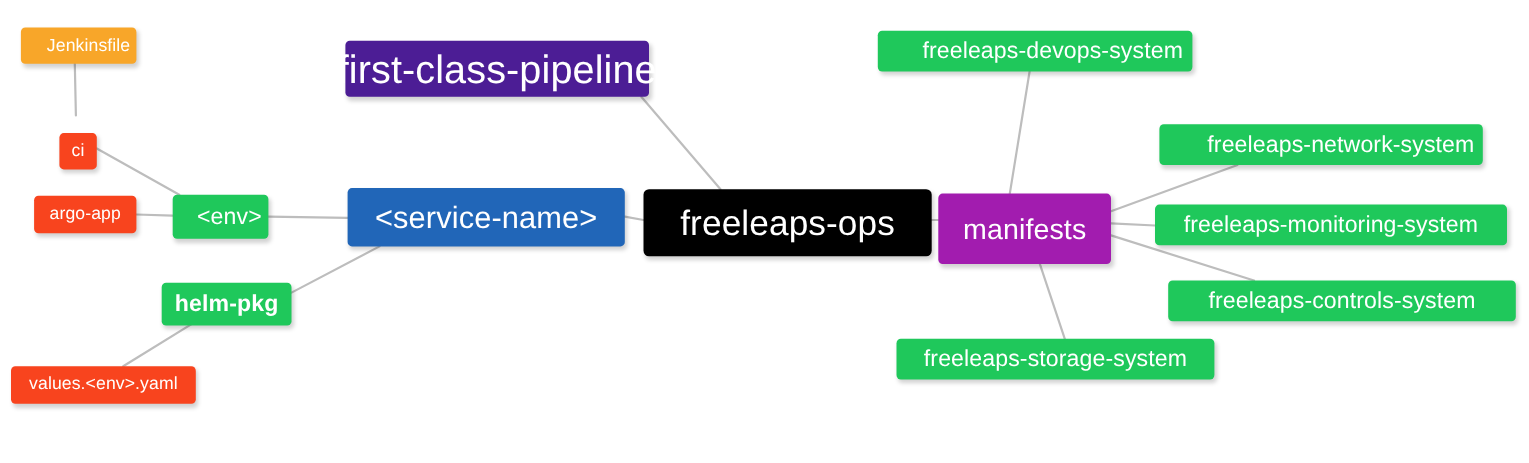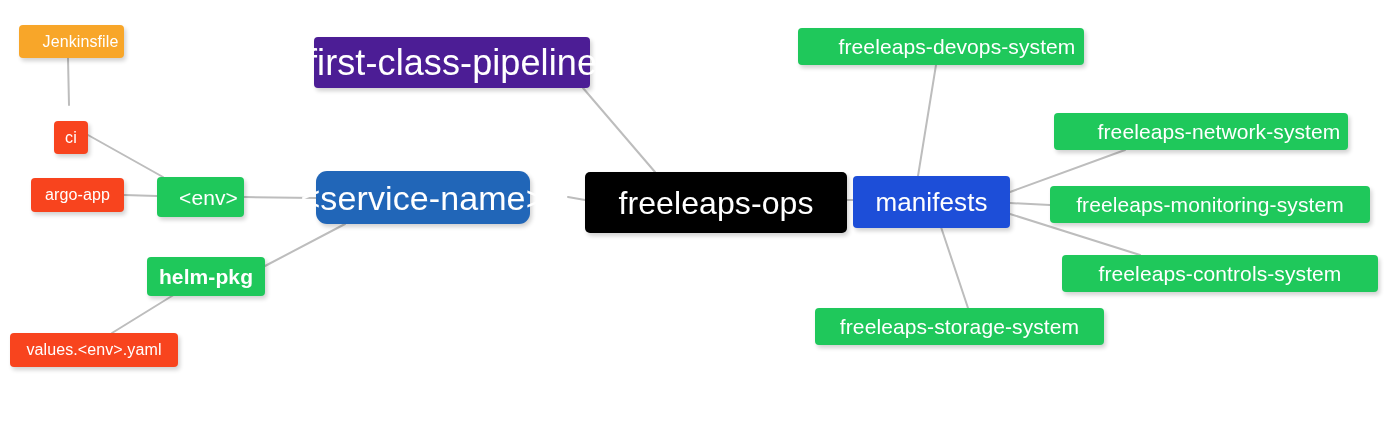--- a/index.html
+++ b/index.html
@@ -58,22 +58,22 @@
       <line x1="180" y1="291" x2="112" y2="333" stroke="#bdbdbd" stroke-width="2" stroke-linecap="round"></line>
       <line x1="918" y1="176" x2="936" y2="65" stroke="#bdbdbd" stroke-width="2" stroke-linecap="round"></line>
       <line x1="1010" y1="192" x2="1125" y2="150" stroke="#bdbdbd" stroke-width="2" stroke-linecap="round"></line>
       <line x1="1010" y1="203" x2="1050" y2="205" stroke="#bdbdbd" stroke-width="2" stroke-linecap="round"></line>
       <line x1="1010" y1="214" x2="1140" y2="255" stroke="#bdbdbd" stroke-width="2" stroke-linecap="round"></line>
       <line x1="940" y1="224" x2="968" y2="308" stroke="#bdbdbd" stroke-width="2" stroke-linecap="round"></line>
     </svg>
   <div id="node-layer">
       <div class="node root" style="left: 585px; top: 172px; width: 262px; height: 61px; background: #000000; font-size: 32px; color: rgb(255, 255, 255);">freeleaps-ops</div>
       <div class="node" style="left: 314px; top: 37px; width: 276px; height: 51px; background: #4c1d95; font-size: 36px; color: rgb(255, 255, 255);">first-class-pipeline</div>
-      <div class="node" style="left: 316px; top: 171px; width: 214px; height: 53px; background: rgb(33, 102, 184); font-size: 34px; color: rgb(255, 255, 255); border-radius: 11px;">&lt;service-name&gt;</div>
-      <div class="node" style="left: 853px; top: 176px; width: 157px; height: 52px; background: #1d4ed8; font-size: 26px; color: rgb(255, 255, 255);">manifests</div>
+      <div class="node" style="left: 316px; top: 171px; width: 252px; height: 53px; background: rgb(33, 102, 184); font-size: 28px; color: rgb(255, 255, 255);">&lt;service-name&gt;</div>
+      <div class="node" style="left: 853px; top: 176px; width: 157px; height: 64px; background: #a21caf; font-size: 26px; color: rgb(255, 255, 255);">manifests</div>
       <div class="node" style="left: 157px; top: 177px; width: 87px; height: 40px; background: rgb(31, 200, 91); font-size: 21px; color: rgb(255, 255, 255); padding-left: 16px;">&lt;env&gt;</div>
       <div class="node" style="left: 147px; top: 257px; width: 118px; height: 39px; background: rgb(31, 200, 91); font-size: 21px; color: rgb(255, 255, 255); font-weight: bold;">helm-pkg</div>
       <div class="node" style="left: 19px; top: 25px; width: 105px; height: 33px; background: rgb(248, 166, 41); font-size: 16px; color: rgb(255, 255, 255); padding-left: 18px;">Jenkinsfile</div>
       <div class="node" style="left: 54px; top: 105px; width: 34px; height: 33px; background: rgb(248, 68, 30); font-size: 16px; color: rgb(255, 255, 255); margin-top: 16px;">ci</div>
       <div class="node" style="left: 31px; top: 178px; width: 93px; height: 34px; background: rgb(248, 68, 30); font-size: 16px; color: rgb(255, 255, 255);">argo-app</div>
       <div class="node" style="left: 10px; top: 333px; width: 168px; height: 34px; background: rgb(248, 68, 30); font-size: 16px; color: rgb(255, 255, 255);">values.&lt;env&gt;.yaml</div>
       <div class="node" style="left: 798px; top: 28px; width: 286px; height: 37px; background: rgb(31, 200, 91); font-size: 21px; color: rgb(255, 255, 255); padding-left: 32px;">freeleaps-devops-system</div>
       <div class="node" style="left: 1054px; top: 113px; width: 294px; height: 37px; background: rgb(31, 200, 91); font-size: 21px; color: rgb(255, 255, 255); padding-left: 36px;">freeleaps-network-system</div>
       <div class="node" style="left: 1050px; top: 186px; width: 320px; height: 37px; background: rgb(31, 200, 91); font-size: 21px; color: rgb(255, 255, 255);">freeleaps-monitoring-system</div>
       <div class="node" style="left: 1062px; top: 255px; width: 316px; height: 37px; background: rgb(31, 200, 91); font-size: 21px; color: rgb(255, 255, 255);">freeleaps-controls-system</div>

